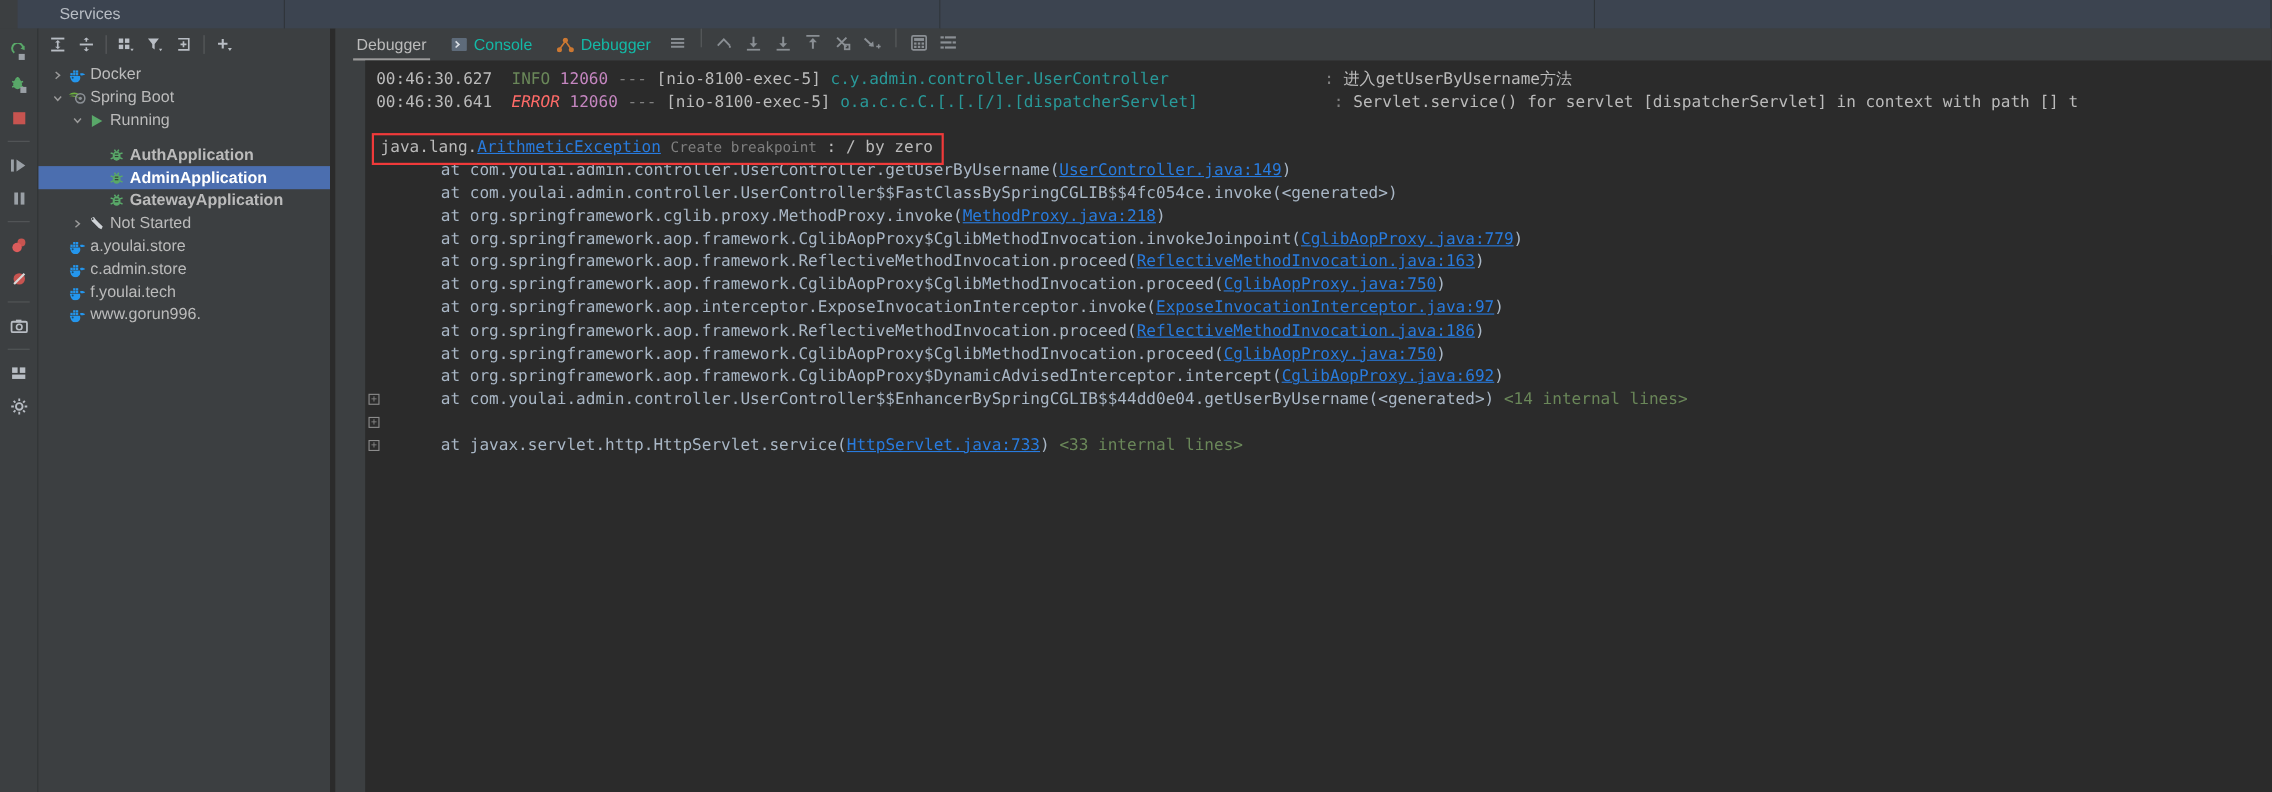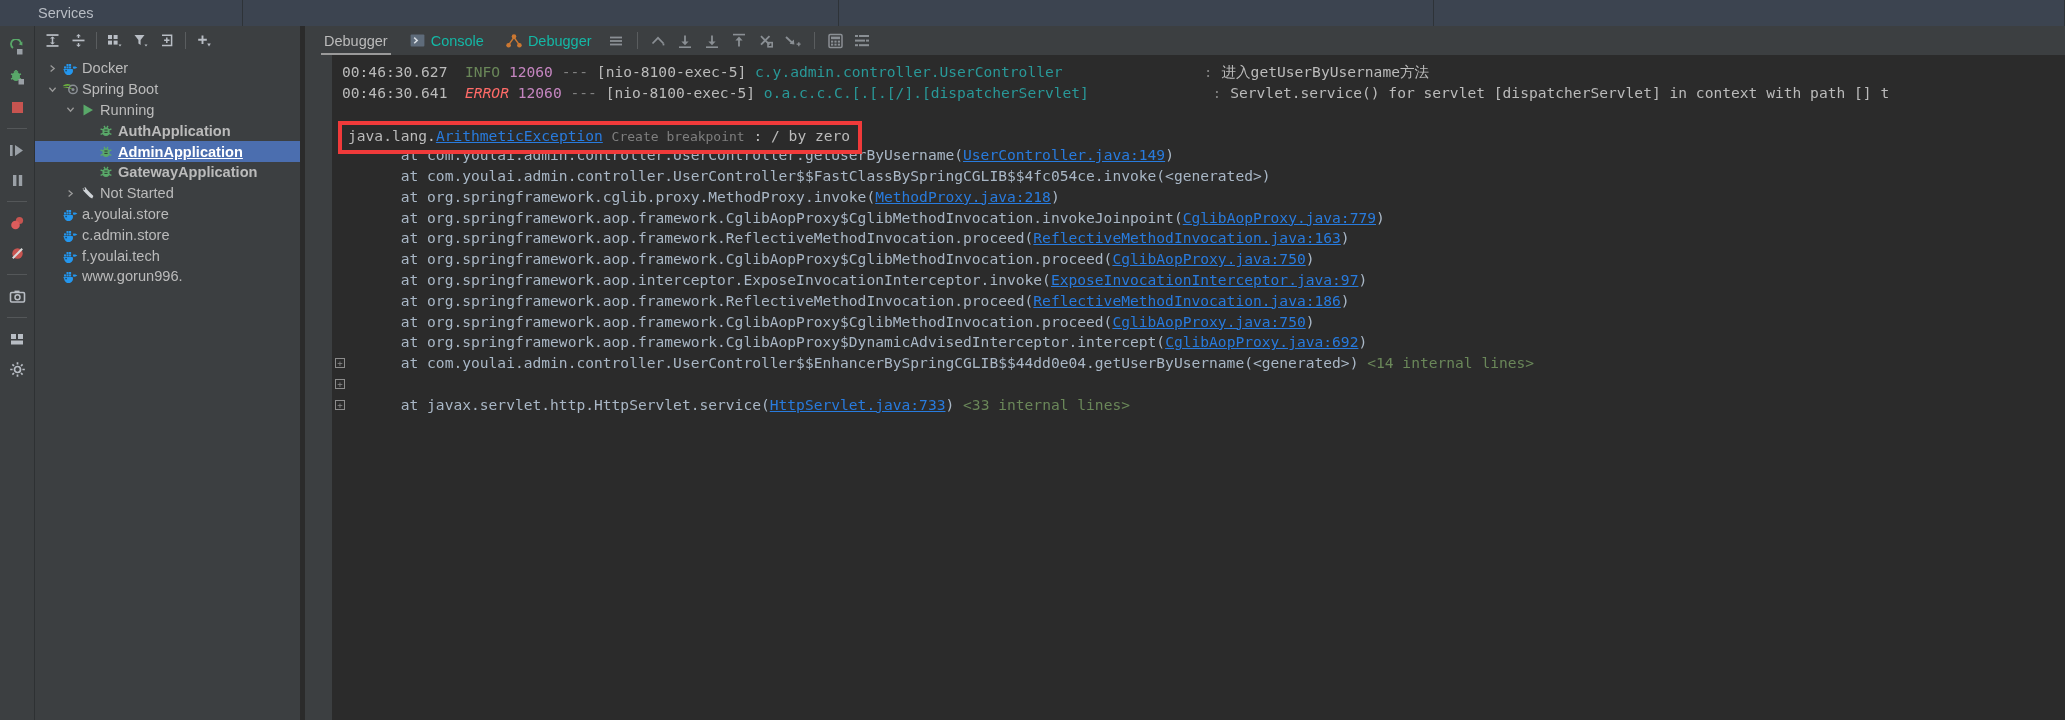--- a/index.html
+++ b/index.html
@@ -15,21 +15,21 @@
   
   .titlebar {
     position: absolute; left: 0; top: 0; width: 2065px; height: 26px;
     background: #3c3f41; display: flex; align-items: stretch;
   }
   .tabcell {
     height: 26px; display: flex; align-items: center;
     background: #3c4450; color: #b8bdc4; font-size: 14.5px;
     padding: 0 14px; border-right: 1px solid #2e3338;
   }
-  .tabcell.first { width: 243px; padding-left: 38px; }
+  .tabcell.first { width: 243px; padding-left: 38px; margin-left: 16px; }
   .tabcell.blank { flex: 0 0 auto; color: transparent; }
 
   
   .rail {
     position: absolute; left: 0; top: 26px; width: 35px; height: 694px;
     background: #3c3f41; border-right: 1px solid #2e3133;
     display: flex; flex-direction: column; align-items: center;
     padding-top: 7px; gap: 2px;
   }
   .railbtn { width: 30px; height: 28px; display: flex; align-items: center; justify-content: center; }
@@ -49,30 +49,30 @@
   .treelist { padding-top: 4px; }
   .trow {
     height: 20.8px; display: flex; align-items: center;
     color: #bbbbbb; font-size: 14.6px; white-space: nowrap;
   }
   .trow.selected { background: #4b6eaf; color: #ffffff; }
   .trow .tw { width: 15px; display: flex; justify-content: center; color: #9a9a9a; font-size: 11px; }
   .trow .ico { width: 20px; display: flex; justify-content: center; align-items: center; }
   .trow .lbl { margin-left: 2px; }
   .trow.bold .lbl { font-weight: bold; color: #bbbbbb; }
-  .trow.selected.bold .lbl { color: #ffffff; text-decoration: underline; }
+  .trow.selected.bold .lbl { color: #ffffff; }
 
   .vsplit {
     position: absolute; left: 300px; top: 26px; width: 5px; height: 694px; background: #2b2b2b;
   }
 
   
   .right { position: absolute; left: 305px; top: 26px; width: 1760px; height: 694px; background: #3c3f41; }
 
-  .dbgbar { height: 29px; display: flex; align-items: center; padding-left: 8px; }
+  .dbgbar { height: 29px; display: flex; align-items: flex-start; padding-left: 8px; }
   .dtab {
     display: flex; align-items: center; gap: 6px;
     color: #14b8a6; font-size: 14.5px; padding: 0 11px; height: 29px;
     position: relative;
   }
   .dtab.active { color: #bbbbbb; }
   .dtab.active::after {
     content: ''; position: absolute; left: 8px; right: 8px; bottom: 0; height: 2px; background: #9a9a9a;
   }
   .dsep { width: 1px; height: 17px; background: #5a5d5f; margin: 0 7px; }
@@ -90,21 +90,21 @@
     width: 10px; height: 10px; border: 1px solid #8c8c8c; color: #8c8c8c;
     font-size: 9px; line-height: 8px; text-align: center;
     display: inline-block; margin: 5px 3px 0 3px; flex: 0 0 auto;
     font-family: "DejaVu Sans Mono", monospace;
   }
   .gutterpad { width: 16px; flex: 0 0 auto; }
 
   .excwrap { position: relative; height: 20.8px; }
   .excbox {
     position: absolute; left: 6px; top: -3px;
-    border: 4px solid #ffffff; background: #2b2b2b;
+    border: 2px solid #ffffff; background: #2b2b2b;
     padding: 1px 8px 2px 6px; white-space: pre;
     font-family: "DejaVu Sans Mono", monospace; font-size: 14.6px; line-height: 20.8px;
     color: #a9b7c6;
   }
   .cb { color: #7f7f7f; font-size: 13px; }
 
   
   .t-time  { color: #bbbbbb; }
   .t-info  { color: #6a8759; }
   .t-error { color: #ff6b68; font-style: italic; }
@@ -316,21 +316,21 @@
               <path d="M1.4 2.8 L4.5 6.2 L7.6 2.8" fill="none" stroke="#9a9a9a" stroke-width="1.3"></path>
             </svg>
           </span>
           <span class="ico">
             <svg width="14" height="14" viewBox="0 0 14 14" style="display:block">
               <path d="M2.5 1.6 L12 7 L2.5 12.4 Z" fill="#59a869"></path>
             </svg>
           </span>
           <span class="lbl">Running</span>
         </div>
-        <div class="trow bold" style="padding-left: 46px;">
+        <div class="trow bold" style="padding-left: 46px; margin-top: 10px;">
           <span class="tw"></span>
           <span class="ico">
             <svg width="14" height="14" viewBox="0 0 14 14" style="display:block">
               <ellipse cx="7" cy="7.8" rx="3.6" ry="4.3" fill="#59a869"></ellipse>
               <path d="M1.6 5 L4 5.8 M1.6 10.4 L4 9.4 M12.4 5 L10 5.8 M12.4 10.4 L10 9.4" stroke="#59a869" stroke-width="1.4"></path>
               <path d="M5 2 L6.2 3.8 M9 2 L7.8 3.8" stroke="#59a869" stroke-width="1.4"></path>
               <path d="M5.4 6 L8.6 6 M5.4 8.4 L8.6 8.4" stroke="#2b2b2b" stroke-width="0.9"></path>
             </svg>
           </span>
           <span class="lbl">AuthApplication</span>

